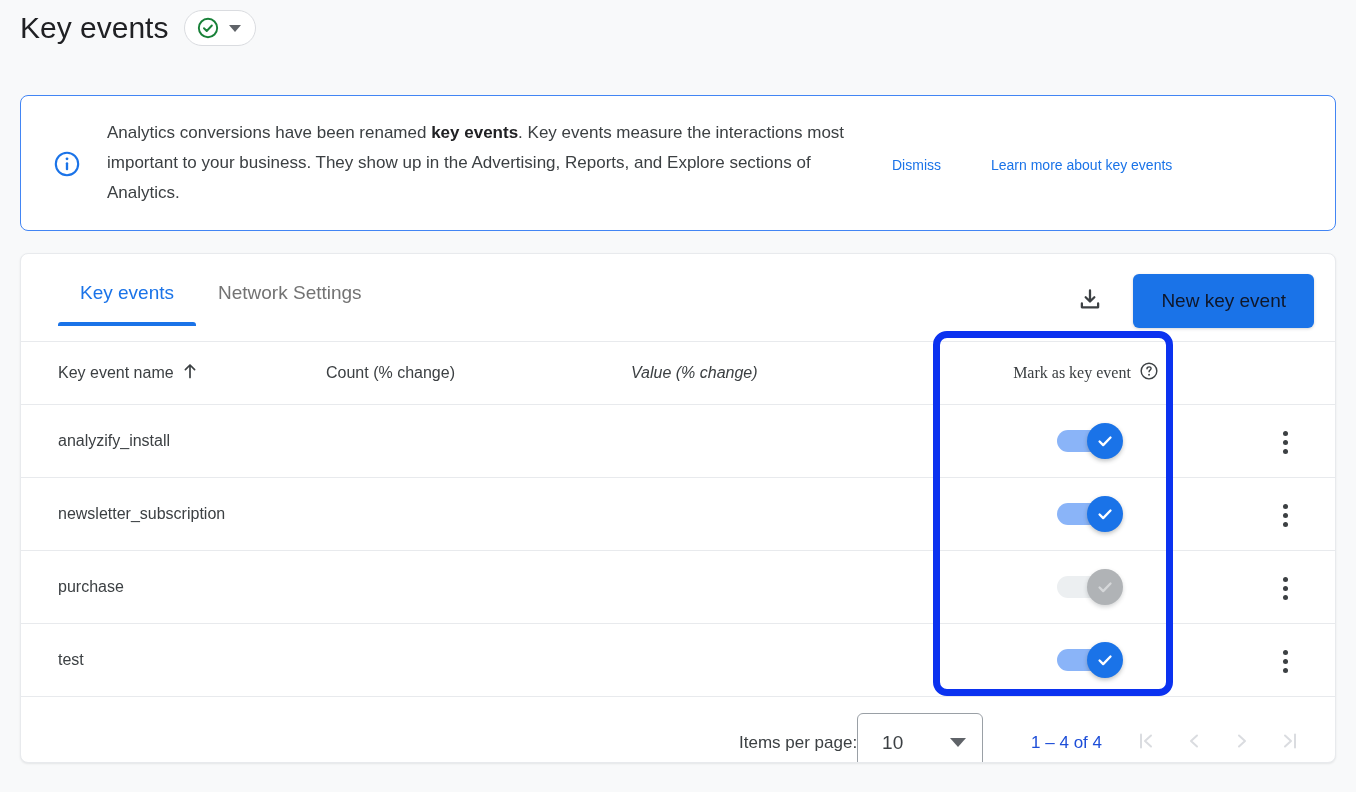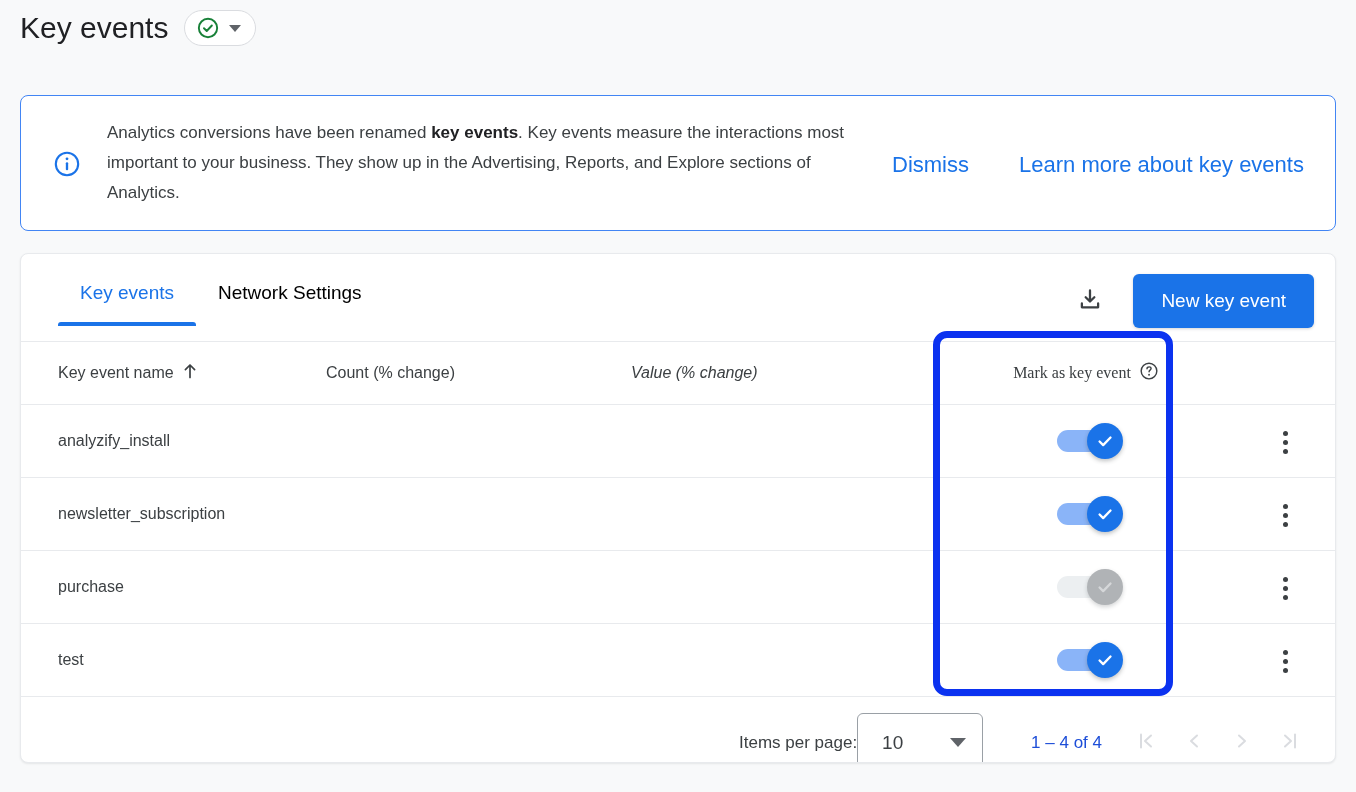--- a/index.html
+++ b/index.html
@@ -51,21 +51,21 @@
   .banner-text {
     font-size: 17px; line-height: 30px; color: #3c4043;
     max-width: 740px; flex: 0 0 auto;
   }
   .banner-text b { font-weight: 700; color: #202124; }
   .banner-actions {
     display: flex; align-items: flex-start; gap: 50px;
     margin-left: 45px; margin-top: 3px;
   }
   .banner-link {
-    color: #1a73e8; font-size: 22px; line-height: 24px;
+    color: #1a73e8; font-size: 14px; line-height: 24px;
     text-decoration: none; cursor: pointer; white-space: nowrap;
   }
 
   
   .card {
     position: absolute; left: 20px; top: 253px;
     width: 1316px; height: 510px;
     background: #fff;
     border: 1px solid #e8eaed;
     border-radius: 8px;
@@ -73,40 +73,40 @@
     overflow: hidden;
   }
 
   
   .card-top {
     position: relative; height: 88px;
     border-bottom: 1px solid #e8eaed;
   }
   .tabs { position: absolute; left: 37px; top: 28px; display: flex; gap: 0; }
   .tab {
-    font-size: 19px; color: #000000; padding: 0 22px 22px 22px;
+    font-size: 19px; color: #737373; padding: 0 22px 22px 22px;
     cursor: pointer; position: relative; white-space: nowrap;
   }
   .tab.active { color: #1a73e8; font-weight: 500; }
   .tab.active::after {
     content: ""; position: absolute; left: 0; right: 0; bottom: 0;
     height: 4px; background: #1a73e8; border-radius: 3px 3px 0 0;
   }
   .toolbar {
     position: absolute; right: 21px; top: 20px;
     display: flex; align-items: center; gap: 23px;
   }
   .icon-btn {
     width: 40px; height: 40px; border-radius: 50%;
     display: flex; align-items: center; justify-content: center;
     cursor: pointer; background: transparent; border: none;
   }
   .primary-btn {
     height: 54px; padding: 0 28px;
-    background: #1a73e8; color: #ffffff;
+    background: #1a73e8; color: #0f172a;
     font-size: 19px; font-weight: 500;
     border: none; border-radius: 6px; cursor: pointer;
     box-shadow: 0 1px 3px rgba(60,64,67,.22);
     white-space: nowrap;
   }
 
   
   table.events { width: 100%; border-collapse: collapse; table-layout: fixed; }
   table.events th {
     font-size: 16px; font-weight: 400; color: #3c4043;

